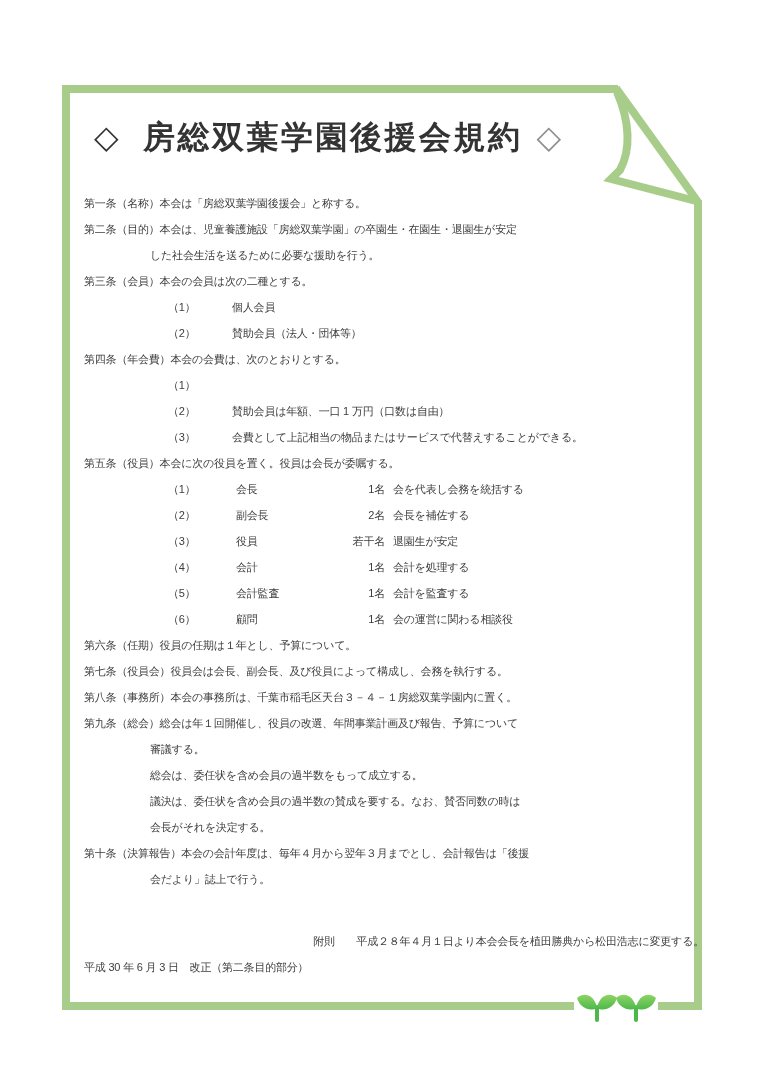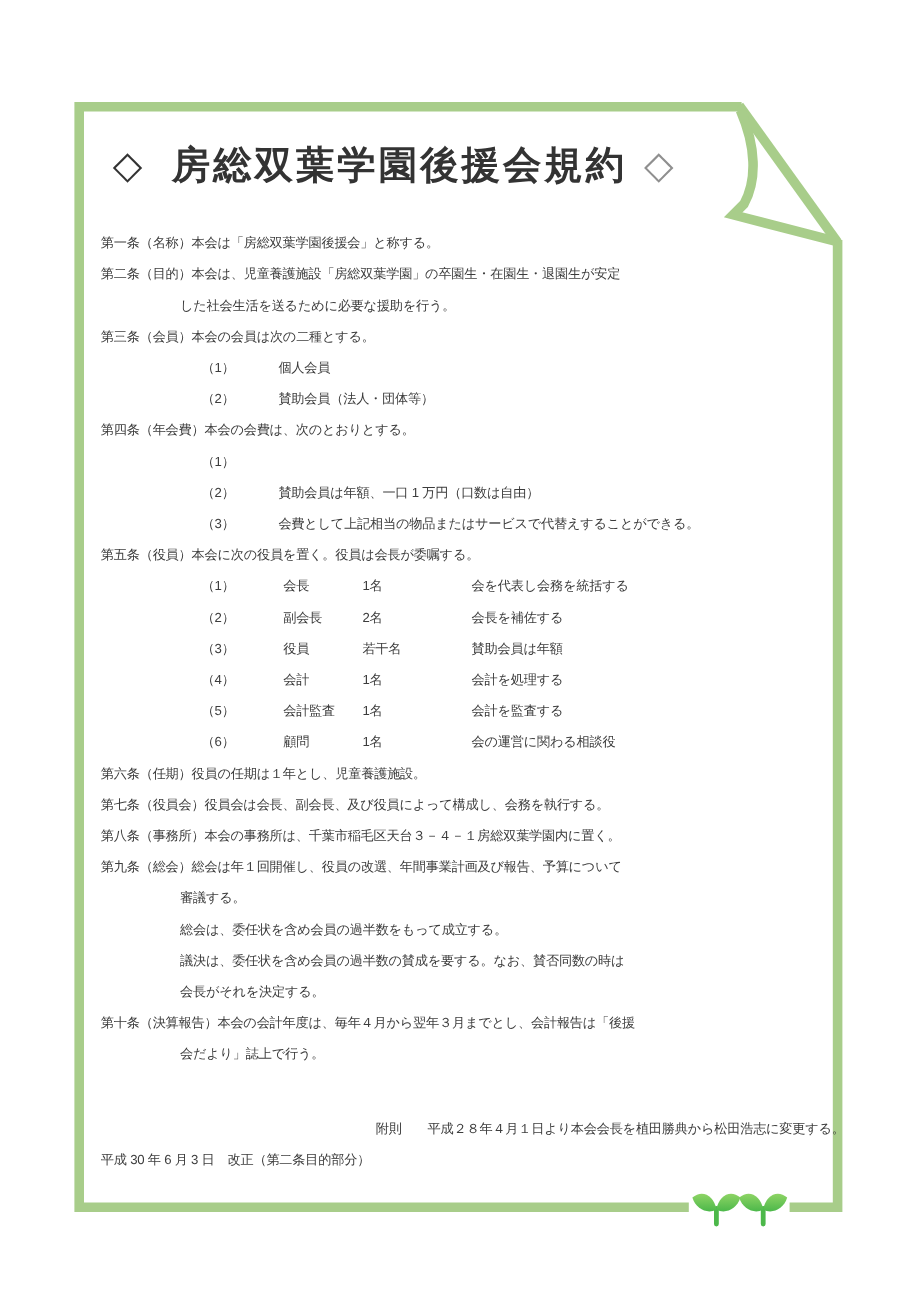--- a/index.html
+++ b/index.html
@@ -25,21 +25,21 @@
     position:absolute;left:84px;top:190px;width:620px;
     font-size:11px;letter-spacing:-0.2px;line-height:26px;
   }
   .line{white-space:nowrap;}
   .l-cont{padding-left:66px;}
   .l-list{display:flex;padding-left:84px;}
   .l-list .num{width:64px;flex:none;}
   .l-role{display:flex;padding-left:84px;}
   .l-role .num{width:68px;flex:none;}
   .l-role .role{width:66px;flex:none;}
-  .l-role .cnt{width:83px;flex:none;text-align:left;}
+  .l-role .cnt{width:83px;flex:none;text-align:right;}
   .l-role .desc{margin-left:8px;}
   .gap-before{margin-top:36px;text-align:right;}
 </style>
 </head>
 <body>
 
 <svg class="frame-svg" viewBox="0 0 768 1086" xmlns="http://www.w3.org/2000/svg" aria-hidden="true">
   <defs>
     <linearGradient id="leafGrad" x1="0" y1="0" x2="0" y2="1">
       <stop offset="0" stop-color="var(--leaf_light)"></stop>
@@ -109,41 +109,41 @@
     <div class="line l-role">
       <span class="num">（2）</span>
       <span class="role">副会長</span>
       <span class="cnt">2名</span>
       <span class="desc">会長を補佐する</span>
     </div>
     <div class="line l-role">
       <span class="num">（3）</span>
       <span class="role">役員</span>
       <span class="cnt">若干名</span>
-      <span class="desc">賛助会員は年額</span>
+      <span class="desc">退園生が安定</span>
     </div>
     <div class="line l-role">
       <span class="num">（4）</span>
       <span class="role">会計</span>
       <span class="cnt">1名</span>
       <span class="desc">会計を処理する</span>
     </div>
     <div class="line l-role">
       <span class="num">（5）</span>
       <span class="role">会計監査</span>
       <span class="cnt">1名</span>
       <span class="desc">会計を監査する</span>
     </div>
     <div class="line l-role">
       <span class="num">（6）</span>
       <span class="role">顧問</span>
       <span class="cnt">1名</span>
       <span class="desc">会の運営に関わる相談役</span>
     </div>
-    <div class="line l-article">第六条（任期）役員の任期は１年とし、児童養護施設。</div>
+    <div class="line l-article">第六条（任期）役員の任期は１年とし、予算について。</div>
     <div class="line l-article">第七条（役員会）役員会は会長、副会長、及び役員によって構成し、会務を執行する。</div>
     <div class="line l-article">第八条（事務所）本会の事務所は、千葉市稲毛区天台３－４－１房総双葉学園内に置く。</div>
     <div class="line l-article">第九条（総会）総会は年１回開催し、役員の改選、年間事業計画及び報告、予算について</div>
     <div class="line l-cont">審議する。</div>
     <div class="line l-cont">総会は、委任状を含め会員の過半数をもって成立する。</div>
     <div class="line l-cont">議決は、委任状を含め会員の過半数の賛成を要する。なお、賛否同数の時は</div>
     <div class="line l-cont">会長がそれを決定する。</div>
     <div class="line l-article">第十条（決算報告）本会の会計年度は、毎年４月から翌年３月までとし、会計報告は「後援</div>
     <div class="line l-cont">会だより」誌上で行う。</div>
     <div class="line l-article gap-before">附則　　平成２８年４月１日より本会会長を植田勝典から松田浩志に変更する。</div>

